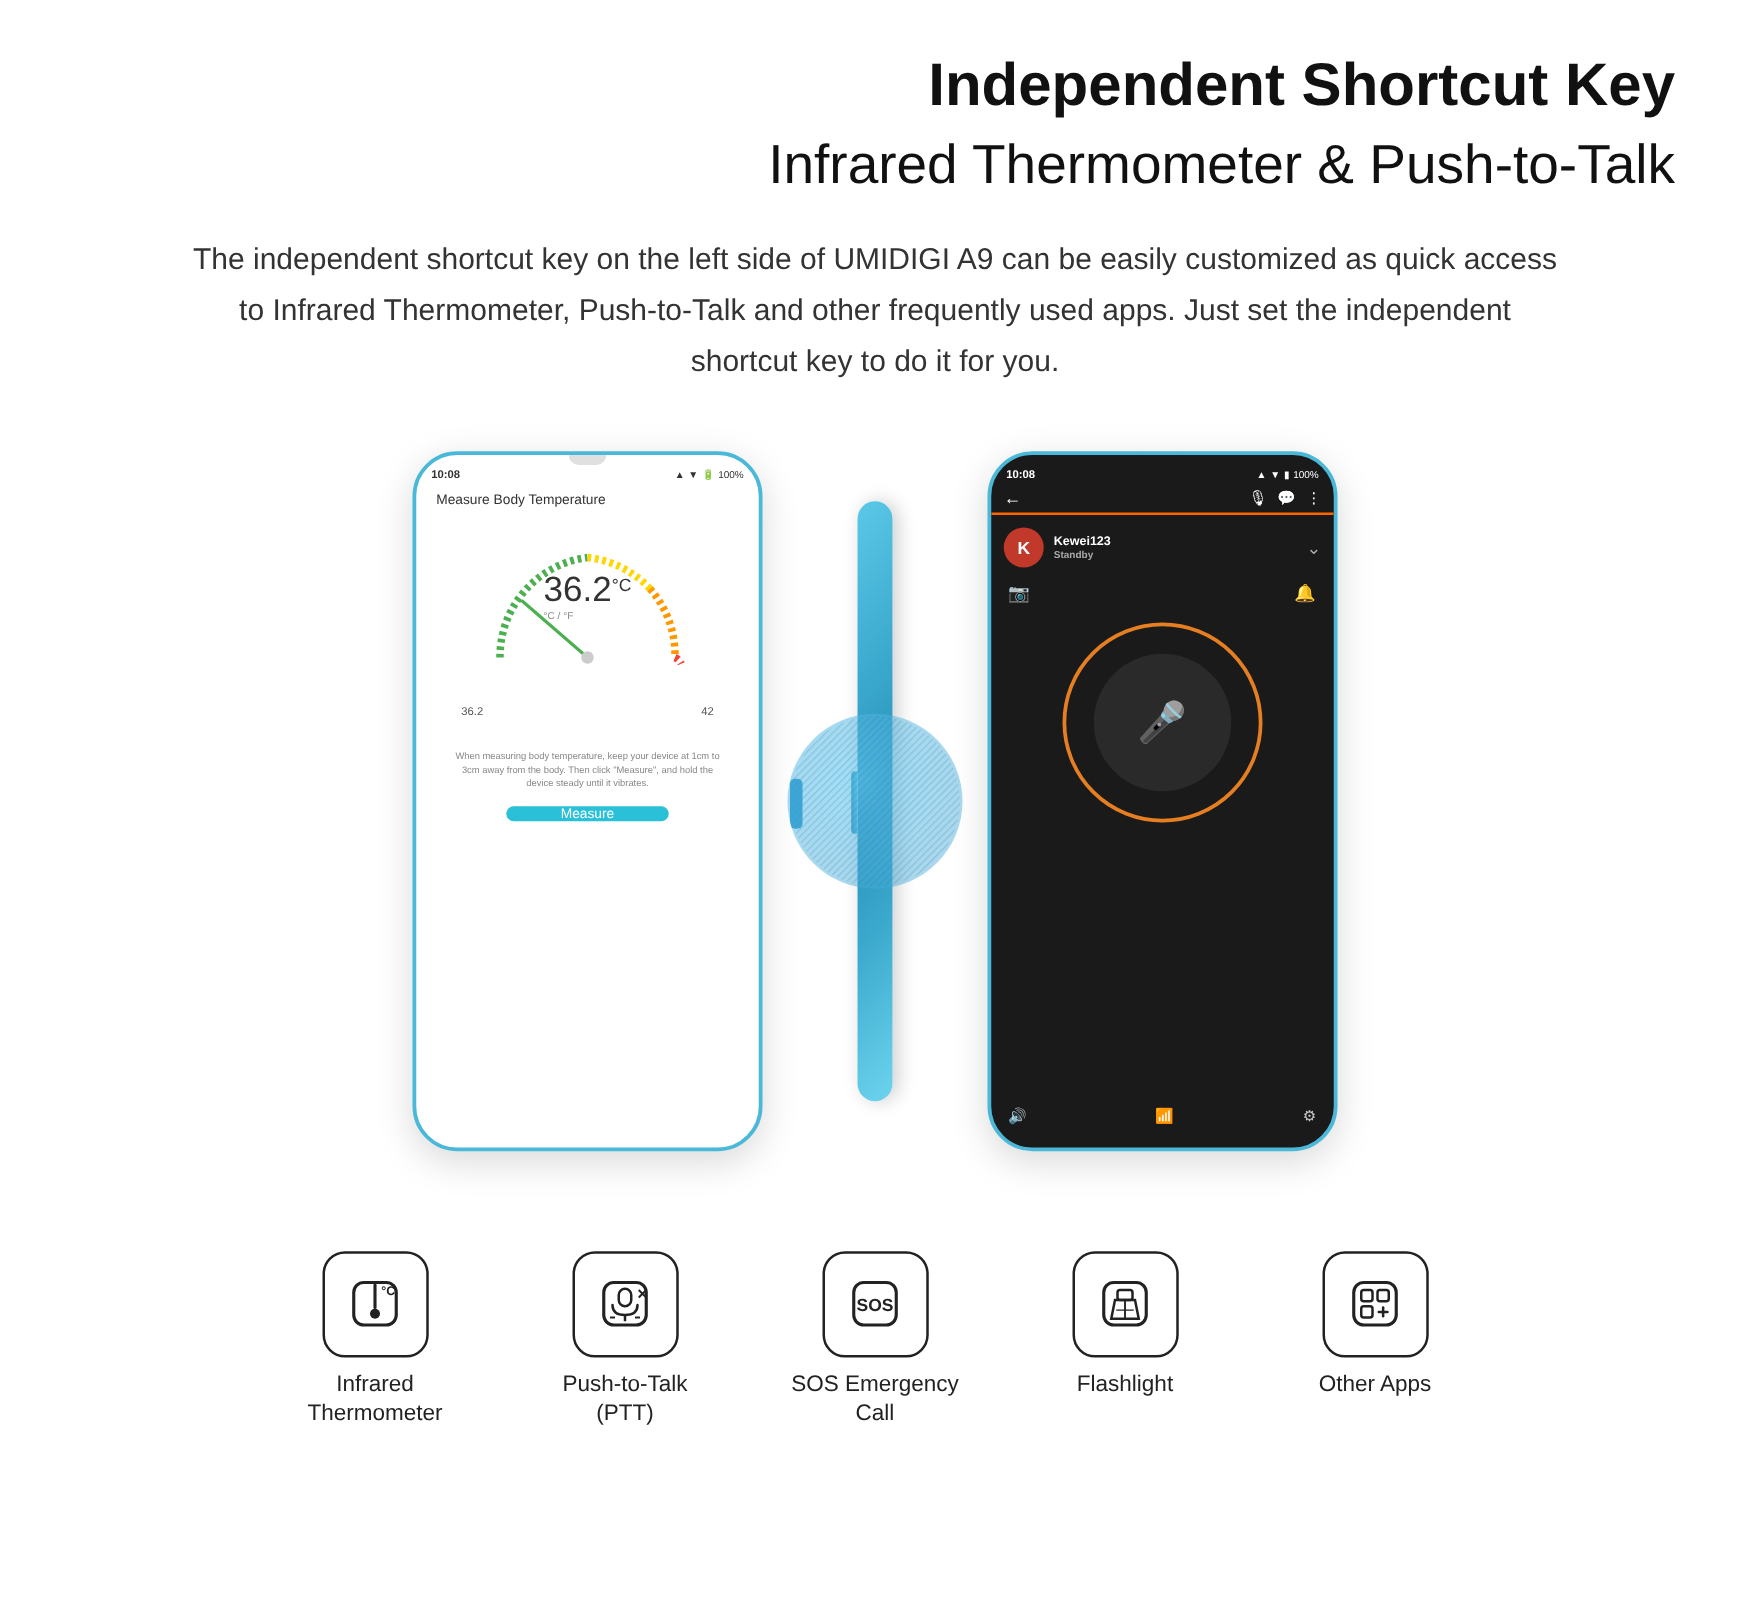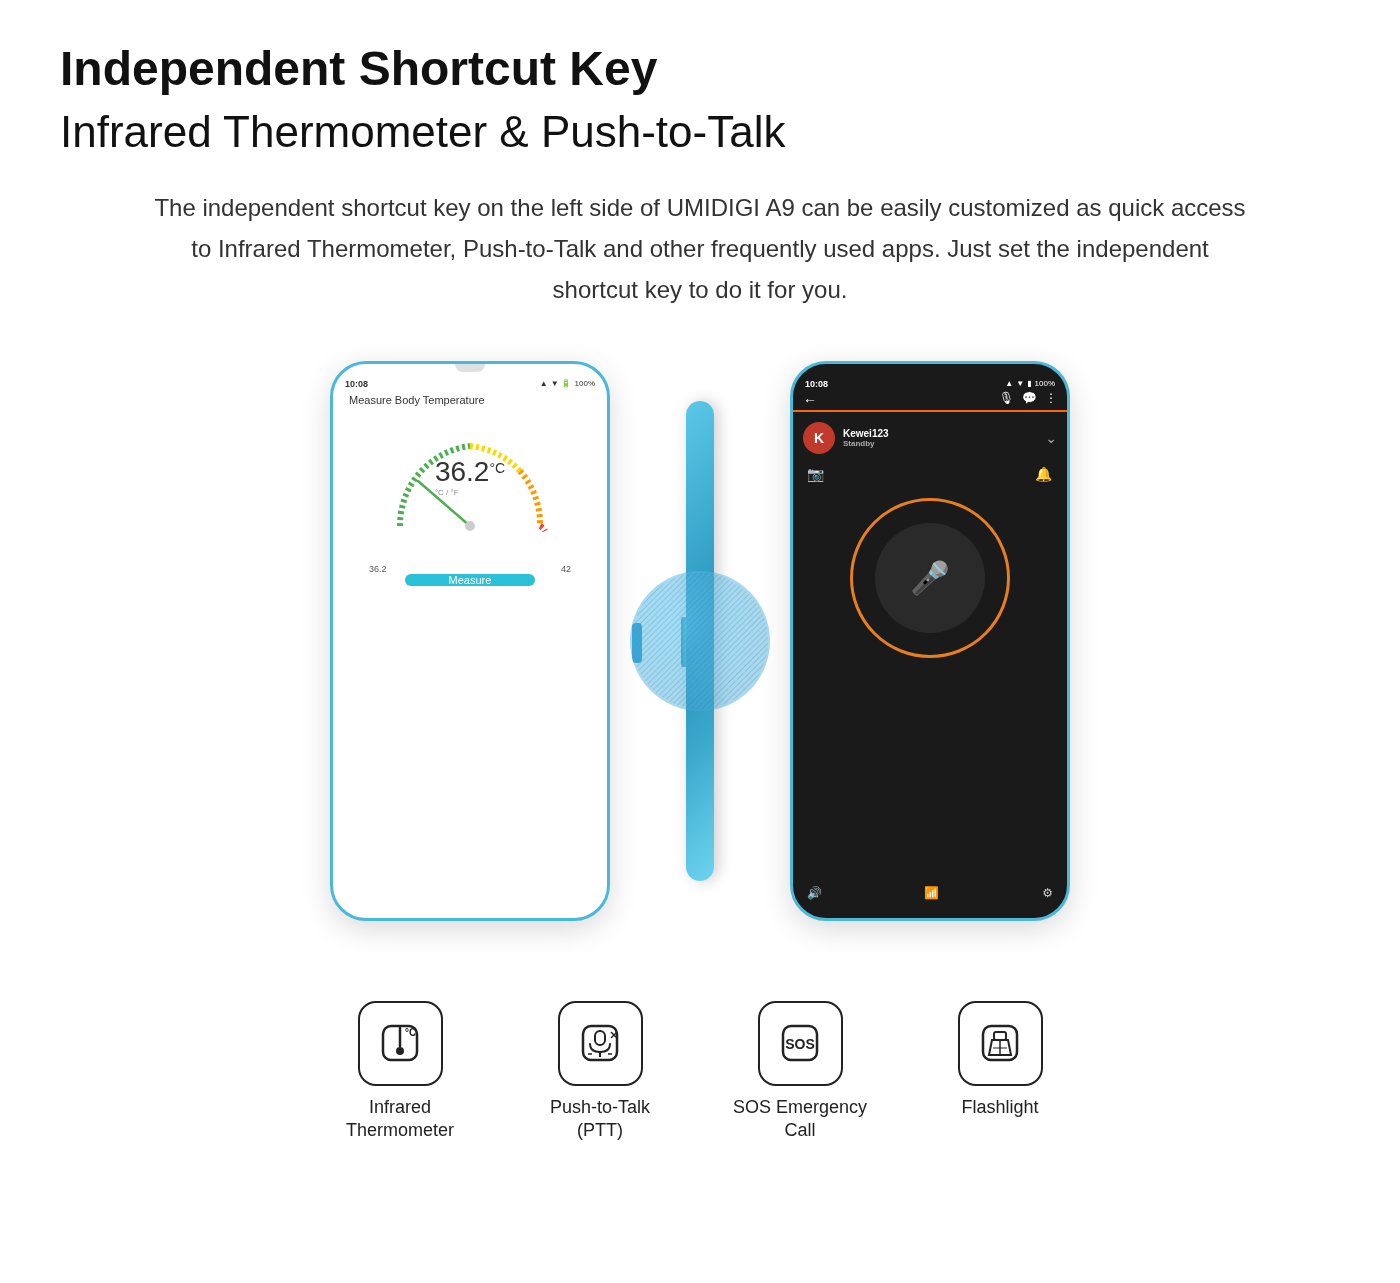--- a/index.html
+++ b/index.html
@@ -8,21 +8,21 @@
       min-height: 1283px;
       background: #ffffff;
       font-family: -apple-system, BlinkMacSystemFont, 'Segoe UI', Arial, sans-serif;
       overflow-x: hidden;
     }
     .page-container {
       width: 1400px;
       padding: 40px 60px 60px;
     }
     .header-section {
-      text-align: left;
+      text-align: right;
       margin-bottom: 30px;
     }
     .main-title {
       font-size: 48px;
       font-weight: 900;
       color: #111;
       line-height: 1.2;
       margin-bottom: 8px;
     }
     .sub-title {
@@ -80,21 +80,21 @@
       transform: translateX(-50%);
       z-index: 10;
     }
     .phone-notch.light {
       background: #e0e0e0;
     }
     
     .status-bar {
       display: flex;
       justify-content: space-between;
-      align-items: flex-start;
+      align-items: flex-end;
       padding: 15px 12px 2px;
       font-size: 9px;
       color: #333;
       height: 22px;
     }
     .status-bar.dark {
       color: #fff;
     }
     .status-time { font-weight: 600; font-size: 9px; }
     .status-icons { display: flex; gap: 3px; align-items: center; font-size: 8px; }
@@ -355,20 +355,21 @@
                 <span style="font-size:28px;font-weight:300;color:#333;">36.2</span>
                 <span style="font-size:14px;color:#333;margin-top:4px;">°C</span>
               </div>
               <div style="font-size:8px;color:#888;text-align:left;">°C / °F</div>
             </div>
           </div>
           <div class="temp-range">
             <span>36.2</span>
             <span>42</span>
           </div>
+          <div class="thermo-instructions">When measuring body temperature, keep your device at 1cm to 3cm away from the body. Then click "Measure", and hold the device steady until it vibrates.</div>
           <button class="measure-btn">Measure</button>
         </div>
       </div>
     </div>
 
     <div class="side-phone-container">
       <div class="side-phone-body">
         <div class="side-phone-button"></div>
       </div>
       <div class="side-phone-circle">
@@ -495,16 +496,31 @@
 
           <line x1="25" y1="22" x2="25" y2="37" stroke="#222" stroke-width="1.5"></line>
           <line x1="18" y1="30" x2="32" y2="30" stroke="#222" stroke-width="1"></line>
         </svg>
       </div>
       <div class="icon-label">Flashlight</div>
     </div>
 
 
 
+    <div class="icon-item">
+      <div class="icon-box">
+        <svg class="icon-svg" viewBox="0 0 50 50">
+          <rect x="8" y="8" width="34" height="34" rx="8" fill="none" stroke="#222" stroke-width="2.5"></rect>
+
+          <rect x="14" y="14" width="9" height="9" rx="2" fill="none" stroke="#222" stroke-width="2"></rect>
+          <rect x="27" y="14" width="9" height="9" rx="2" fill="none" stroke="#222" stroke-width="2"></rect>
+          <rect x="14" y="27" width="9" height="9" rx="2" fill="none" stroke="#222" stroke-width="2"></rect>
+
+          <line x1="31.5" y1="28" x2="31.5" y2="35" stroke="#222" stroke-width="2" stroke-linecap="round"></line>
+          <line x1="28" y1="31.5" x2="35" y2="31.5" stroke="#222" stroke-width="2" stroke-linecap="round"></line>
+        </svg>
+      </div>
+      <div class="icon-label">Other Apps</div>
+    </div>
 
   </div>
 
 </div>
 
 </body></html>

